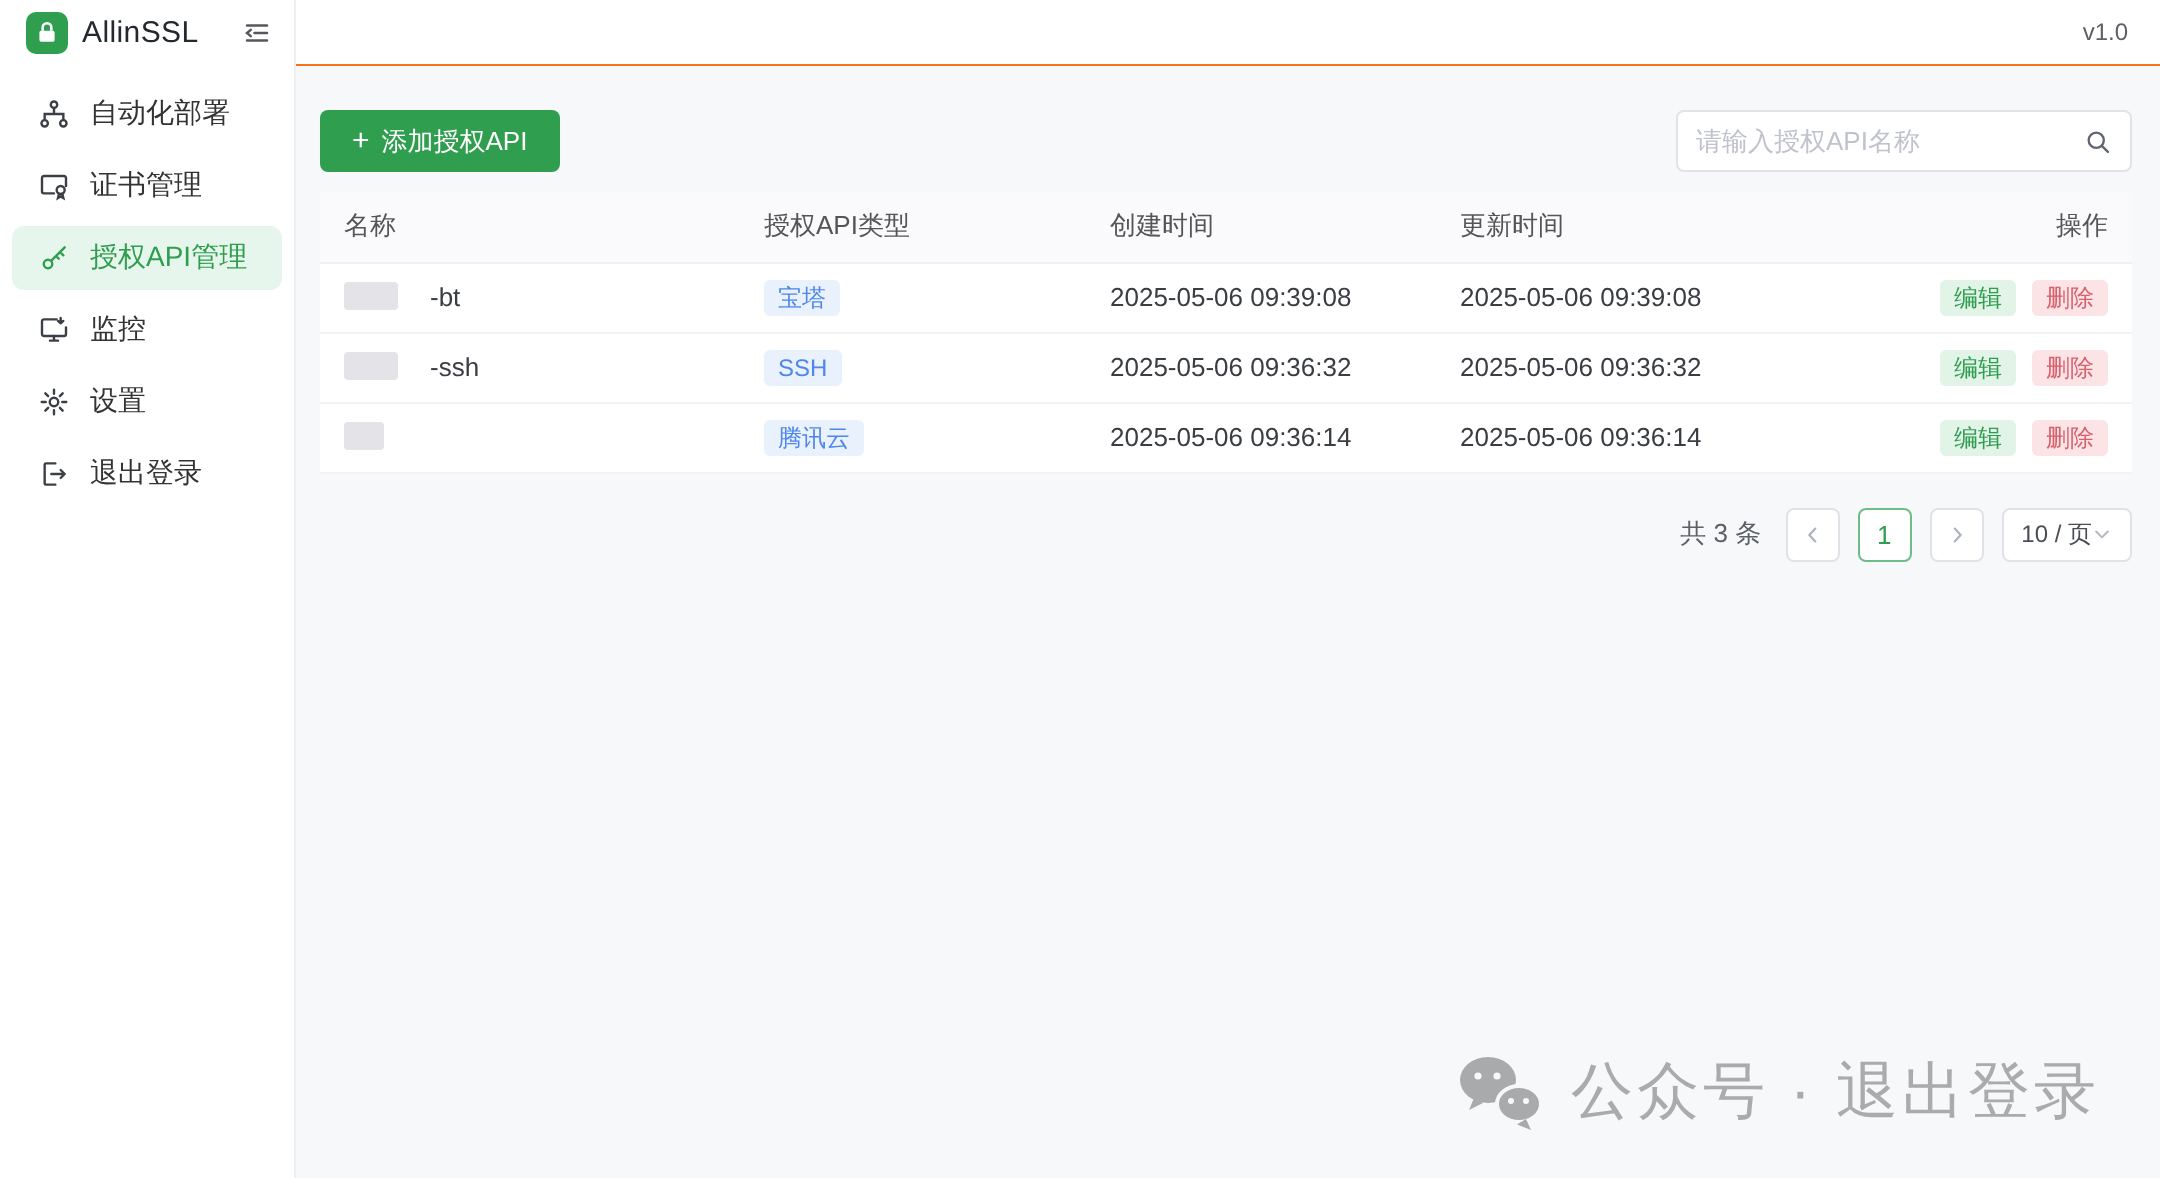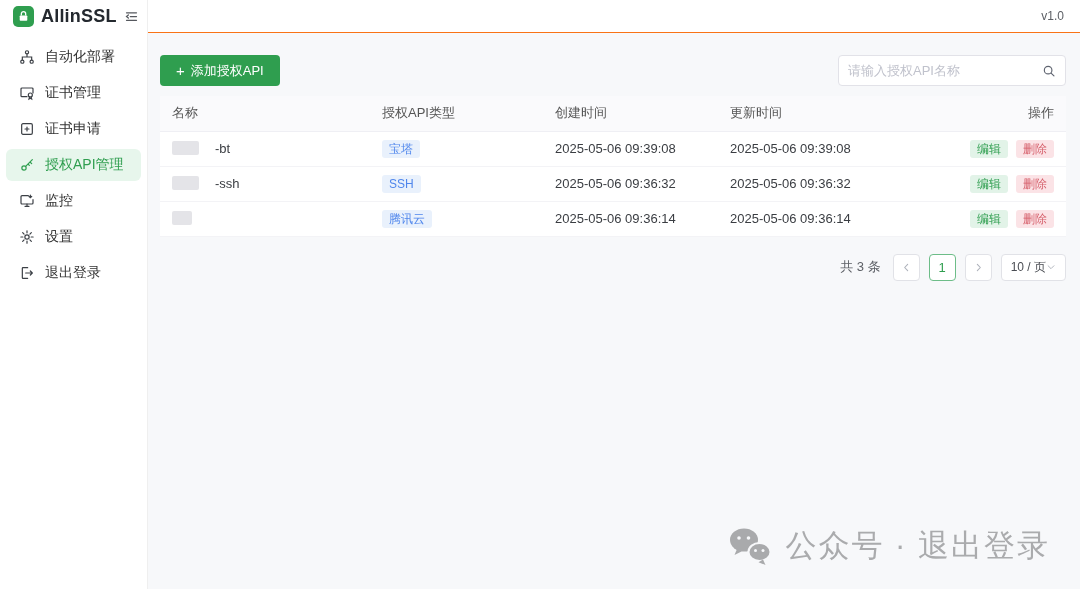--- a/index.html
+++ b/index.html
@@ -19,21 +19,21 @@
     display: flex; flex-direction: column;
   }
   .logo-row {
     height: 33px; display: flex; align-items: center;
     padding: 0 10px 0 13px; gap: 7px;
   }
   .logo-badge {
     width: 21px; height: 21px; border-radius: 5px; background: #2f9e4f;
     display: flex; align-items: center; justify-content: center; flex-shrink: 0;
   }
-  .logo-name { font-weight: bold; font-size: 18px; color: #24292f; letter-spacing: .2px; flex: 1; }
+  .logo-name { font-weight: normal; font-size: 15px; color: #24292f; letter-spacing: .2px; flex: 1; }
   .collapse-btn { width: 18px; height: 18px; display: flex; align-items: center; justify-content: center; cursor: pointer; color: #55585e; }
   .menu { padding: 8px 6px 0 6px; display: flex; flex-direction: column; }
   .menu-item {
     height: 32px; margin-bottom: 4px; border-radius: 6px;
     display: flex; align-items: center; gap: 10px; padding: 0 12px;
     font-size: 14px; color: #333; cursor: pointer;
   }
   .menu-item .mi-icon { width: 17px; height: 17px; display: flex; align-items: center; justify-content: center; color: #3c4046; }
   .menu-item.active { background: #e7f6ec; color: #2f9e4f; }
   .menu-item.active .mi-icon { color: #2f9e4f; }
@@ -156,29 +156,20 @@
       </div>
       <div class="menu-item">
         <span class="mi-icon">
           <svg width="16" height="16" viewBox="0 0 24 24" fill="none" stroke="currentColor" stroke-width="1.8" stroke-linecap="round">
               <path d="M21 12V6a1.5 1.5 0 0 0-1.5-1.5h-15A1.5 1.5 0 0 0 3 6v10a1.5 1.5 0 0 0 1.5 1.5H12"></path>
               <circle cx="17" cy="15" r="3"></circle>
               <path d="M15.8 17.7 15 21l2-1.2L19 21l-.8-3.3"></path>
             </svg>
         </span>
         <span>证书管理</span>
-      </div>
-      <div class="menu-item">
-        <span class="mi-icon">
-          <svg width="16" height="16" viewBox="0 0 24 24" fill="none" stroke="currentColor" stroke-width="1.8" stroke-linecap="round">
-              <rect x="4" y="4" width="16" height="16" rx="2"></rect>
-              <path d="M12 9v6M9 12h6"></path>
-            </svg>
-        </span>
-        <span>证书申请</span>
       </div>
       <div class="menu-item active">
         <span class="mi-icon">
           <svg width="16" height="16" viewBox="0 0 24 24" fill="none" stroke="currentColor" stroke-width="1.8" stroke-linecap="round">
               <circle cx="7.5" cy="16.5" r="3.2"></circle>
               <path d="M10 14 20 4M16.5 7.5 19 10M13.5 10.5l2 2"></path>
             </svg>
         </span>
         <span>授权API管理</span>
       </div>

